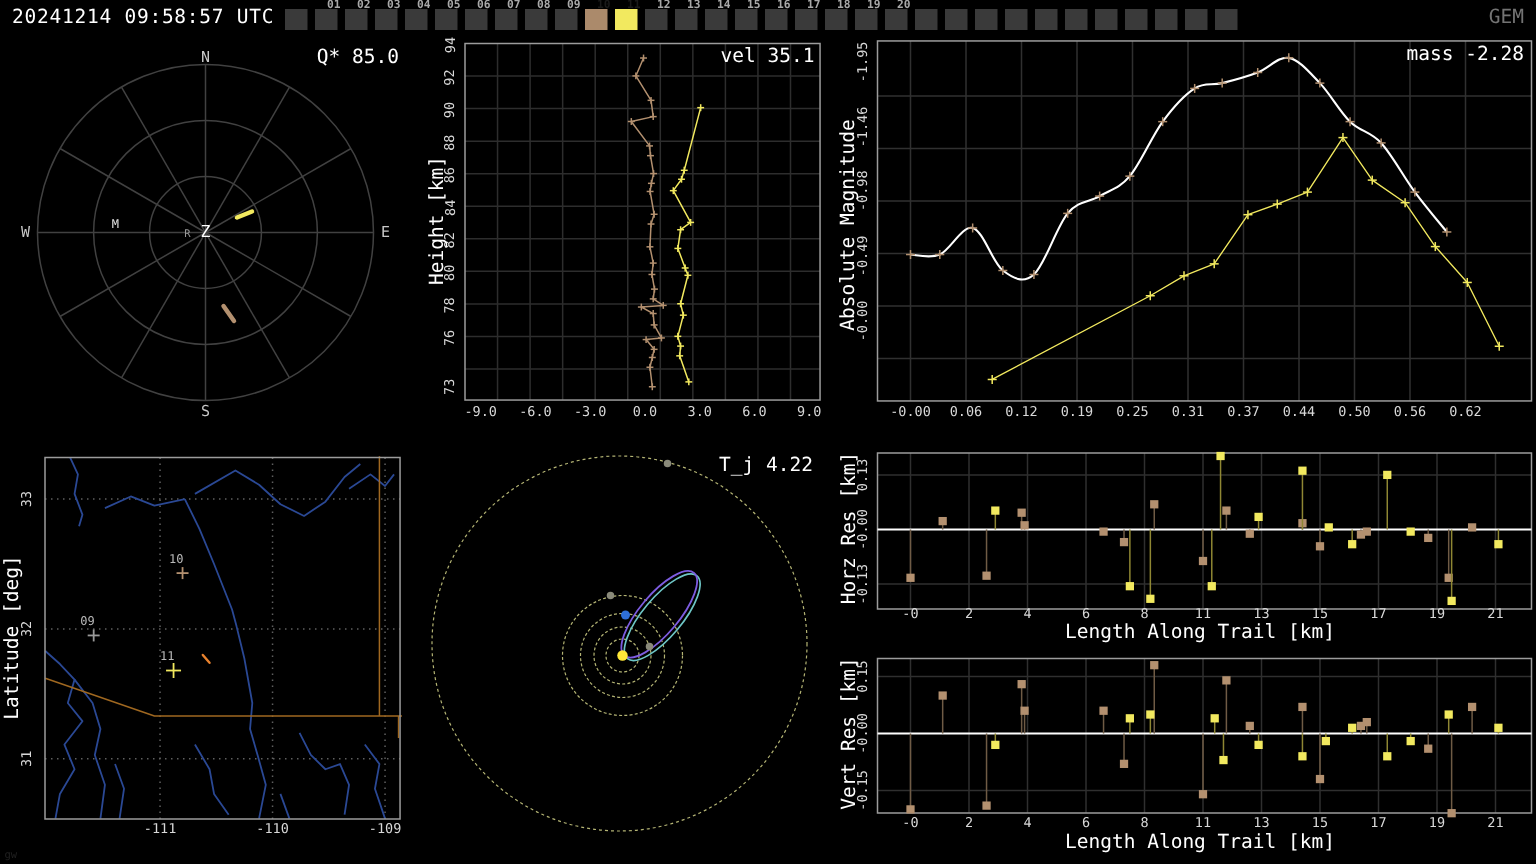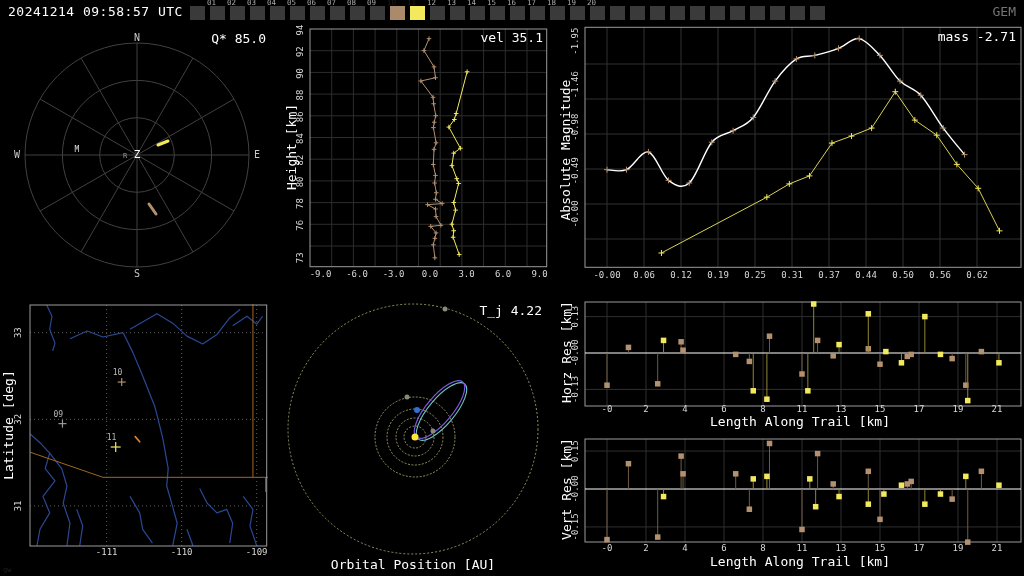--- a/index.html
+++ b/index.html
@@ -8,21 +8,21 @@
   .lbl{position:absolute;color:#fff;font-size:13px;white-space:nowrap;line-height:14px;}
   .corner{text-align:right;}
   .title{text-align:center;}
   .rot{transform:rotate(-90deg);text-align:center;}
   svg{position:absolute;display:block;}
   #timestamp{position:absolute;left:8px;top:4px;color:#fff;font-size:13px;letter-spacing:0.5px;}
   #shower{position:absolute;right:8px;top:4px;color:#737373;font-size:13px;}
   #slots{position:absolute;left:190px;top:0;height:24px;white-space:nowrap;}
   .slot{position:relative;display:inline-block;width:20px;height:24px;}
   .slot .sq{position:absolute;left:0;top:6px;width:15px;height:14px;background:#3a3a3a;}
-  .slot .num{position:absolute;right:14px;top:-1px;font-size:7.5px;line-height:8px;color:#a8a8a8;font-weight:normal;}
+  .slot .num{position:absolute;right:3px;top:-1px;font-size:7.5px;line-height:8px;color:#a8a8a8;font-weight:bold;}
   .slot.tan .sq{background:#ab8a6b;} .slot.tan .num{color:#1a1a1a;}
   .slot.yellow .sq{background:#f2e95f;} .slot.yellow .num{color:#1a1a1a;}
   #watermark{position:absolute;left:3px;top:566px;color:#202020;font-size:7px;line-height:8px;}
 </style>
 </head>
 <body>
 
 <div id="screen">
 
   <div id="topbar">
@@ -523,27 +523,26 @@
       <text x="578" y="451.05" font-size="9" fill="#d8d8d8" text-anchor="middle" font-family="DejaVu Sans Mono, monospace" transform="rotate(-90 578 451.05)">0.15</text>
       <text x="578" y="489" font-size="9" fill="#d8d8d8" text-anchor="middle" font-family="DejaVu Sans Mono, monospace" transform="rotate(-90 578 489)">-0.00</text>
       <text x="578" y="526.95" font-size="9" fill="#d8d8d8" text-anchor="middle" font-family="DejaVu Sans Mono, monospace" transform="rotate(-90 578 526.95)">-0.15</text>
     </svg>
 
   <div class="lbl corner" style="left:116px;top:32px;width:150px">Q* 85.0</div>
 
   <div class="lbl corner" style="left:393px;top:31px;width:150px">vel 35.1</div>
   <div class="lbl rot" style="left:232px;top:140px;width:120px">Height [km]</div>
 
-  <div class="lbl corner" style="left:856px;top:30px;width:160px">mass -2.71</div>
+  <div class="lbl corner" style="left:856px;top:30px;width:160px">mass -2.28</div>
   <div class="lbl rot" style="left:486px;top:143px;width:160px">Absolute Magnitude</div>
 
   <div class="lbl rot" style="left:-61px;top:418px;width:140px">Latitude [deg]</div>
 
   <div class="lbl corner" style="left:392px;top:304px;width:150px">T_j 4.22</div>
-  <div class="lbl title" style="left:313px;top:558px;width:200px">Orbital Position [AU]</div>
 
   <div class="lbl rot" style="left:487px;top:345px;width:160px">Horz Res [km]</div>
   <div class="lbl title" style="left:700px;top:415px;width:200px">Length Along Trail [km]</div>
 
   <div class="lbl rot" style="left:487px;top:482px;width:160px">Vert Res [km]</div>
   <div class="lbl title" style="left:700px;top:555px;width:200px">Length Along Trail [km]</div>
 
   <div id="watermark">gw</div>
 </div>
 

